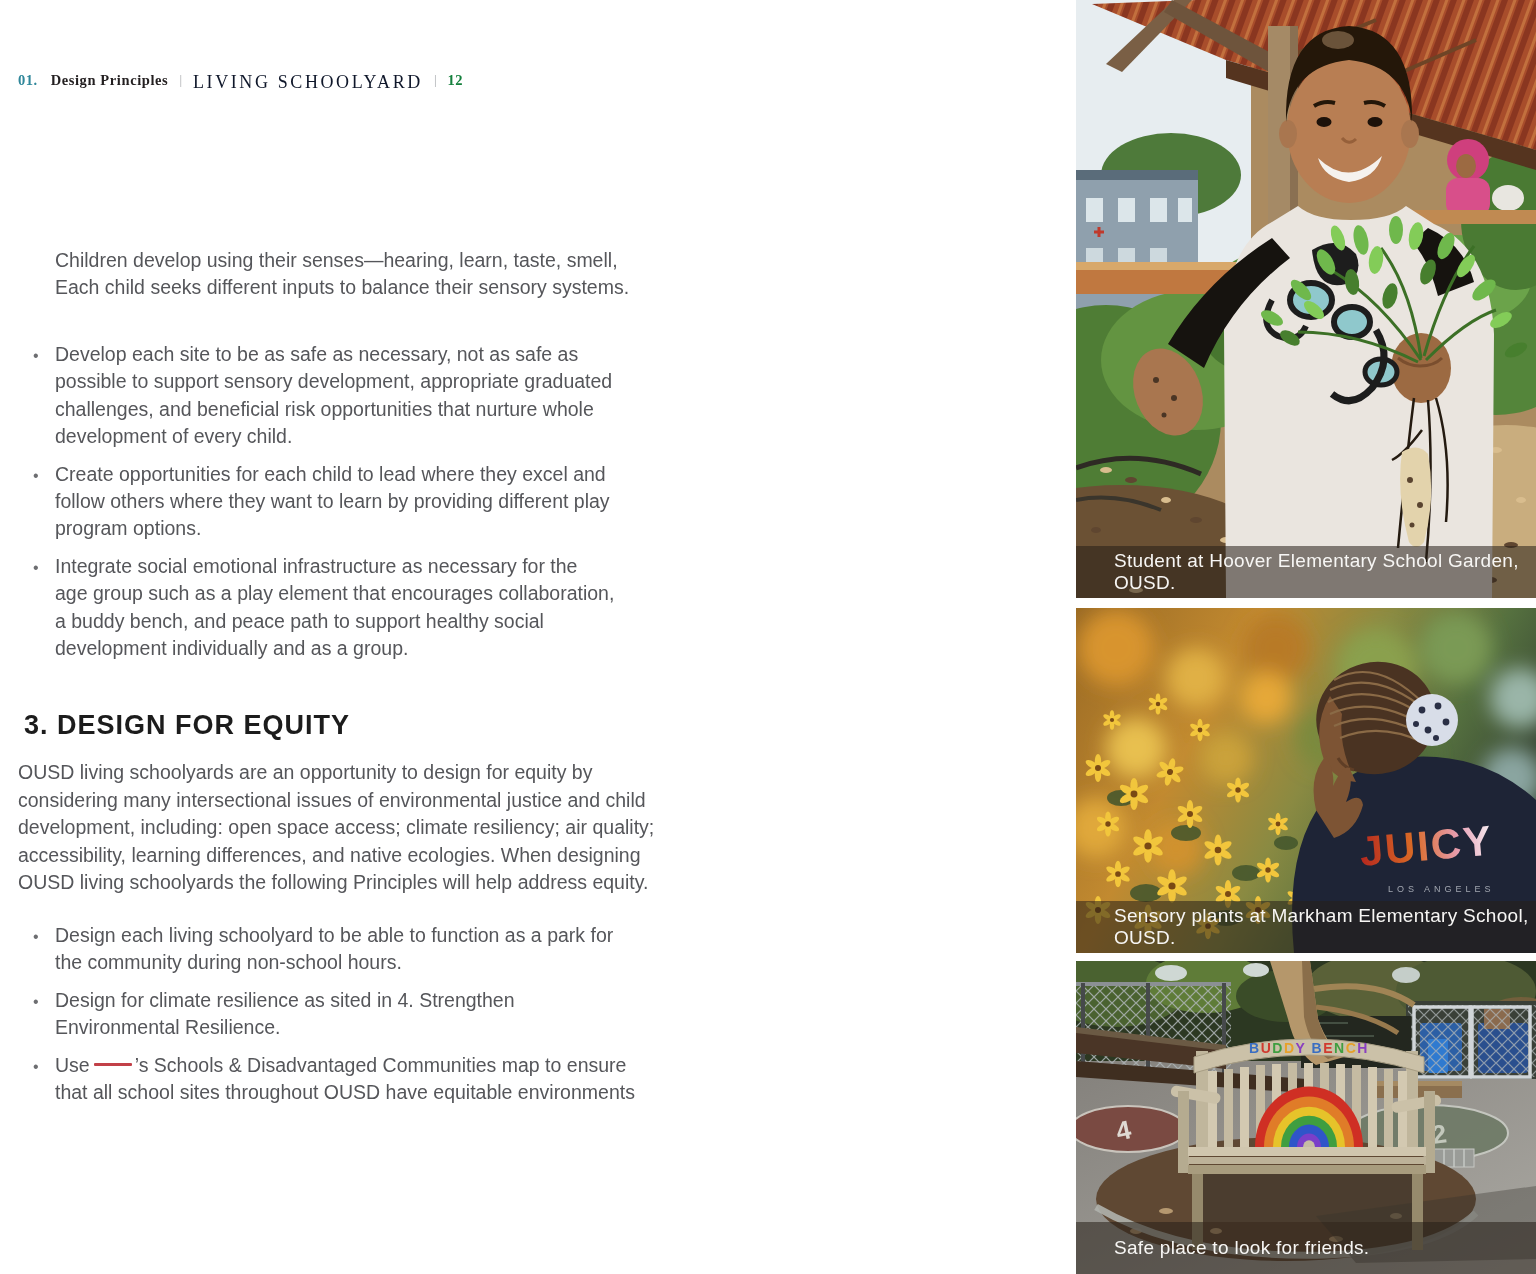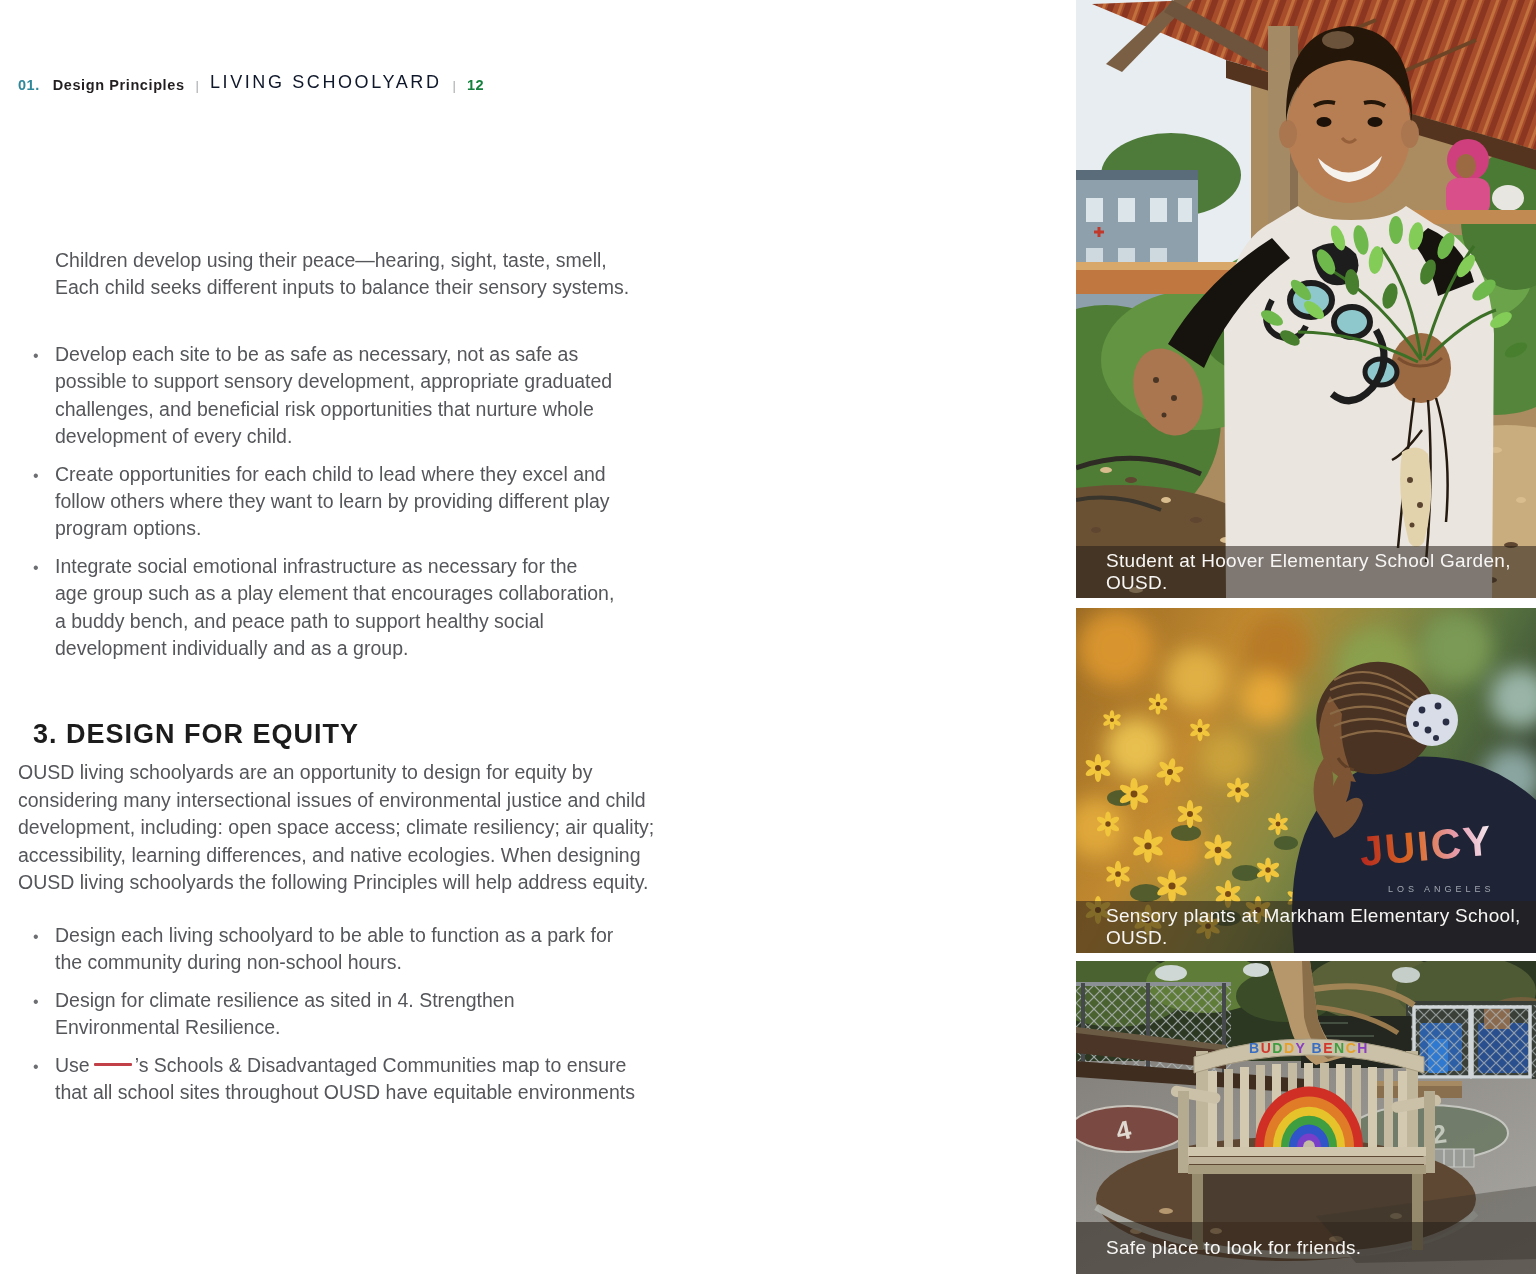--- a/index.html
+++ b/index.html
@@ -1,69 +1,69 @@
 <!DOCTYPE html>
 <html><head>
 <meta charset="utf-8">
 <style>
   html,body{margin:0;padding:0;background:#fff;}
   body{width:1536px;height:1274px;position:relative;overflow:hidden;
        font-family:"Liberation Sans", sans-serif;}
   .page{position:absolute;inset:0;background:#fff;}
 
   
-  .doc-header{position:absolute;left:18px;top:72px;display:flex;align-items:flex-end;
-              font-size:14.5px;white-space:nowrap;}
+  .doc-header{position:absolute;left:18px;top:72px;display:flex;align-items:flex-start;
+              font-size:14.5px;white-space:nowrap;font-family:Liberation Serif, serif;}
   .doc-header .ch-num{color:#2F879A;font-weight:bold;letter-spacing:.5px;margin-right:7px;}
   .doc-header .ch-title{color:#231f20;font-weight:bold;letter-spacing:.6px;padding-left:6px;}
   .doc-header .sep{color:#a7a9ac;font-weight:normal;margin:0 11px;font-size:13px;}
   .doc-header .doc-title{color:#0f172a;letter-spacing:2.6px;font-size:18px;}
   .doc-header .pg-num{color:#15803d;font-weight:bold;letter-spacing:.5px;}
 
   
   .bodytext{font-size:19.5px;line-height:27.4px;color:#55565A;}
   .ln{display:block;}
   .intro{position:absolute;left:55px;top:247px;width:660px;}
   ul.blist{list-style:none;margin:0;padding:0;position:absolute;left:18px;width:680px;}
   ul.blist li{position:relative;padding-left:37px;margin-bottom:10px;}
   ul.blist li::before{content:"\2022";position:absolute;left:15px;top:1px;font-size:16px;color:#6d6e71;}
   #list-sensory{top:341px;}
   #list-equity{top:922px;}
-  h2.section-heading{position:absolute;left:17px;top:703px;margin:16px;font-size:27px;line-height:1.15;
+  h2.section-heading{position:absolute;left:17px;top:703px;margin:7px;font-size:27px;line-height:1.15;
       font-weight:bold;color:#1C1C1C;letter-spacing:1px;}
   .section-intro{position:absolute;left:18px;top:759px;width:720px;line-height:27.5px;}
   .redact{display:inline-block;width:38px;height:3.5px;background:#C24048;border-radius:1px;
           vertical-align:middle;margin:0 3px 4px 4px;}
 
   
   .photo{position:absolute;left:1076px;width:460px;overflow:hidden;background:#ddd;}
   #photo-1{top:0;height:598px;}
   #photo-2{top:608px;height:345px;}
   #photo-3{top:961px;height:313px;}
   .photo svg{display:block;width:100%;height:100%;}
   .caption{position:absolute;left:0;right:0;bottom:0;height:52px;background:rgba(38,31,24,.55);
-           color:#f7f6f4;font-size:19px;display:flex;align-items:center;padding-left:30px;
+           color:#f7f6f4;font-size:19px;display:flex;align-items:center;padding-left:38px;
            letter-spacing:.3px;}
 </style>
 </head>
 <body>
 
 <div class="page">
 
   <div class="doc-header">
     <span class="ch-num">01.</span>
     <span class="ch-title">Design Principles</span>
     <span class="sep">|</span>
     <span class="doc-title">LIVING SCHOOLYARD</span>
     <span class="sep">|</span>
     <span class="pg-num">12</span>
   </div>
 
   <div class="intro bodytext">
-    <span class="ln">Children develop using their peace—hearing, sight, taste, smell,</span>
+    <span class="ln">Children develop using their senses—hearing, learn, taste, smell,</span>
     <span class="ln">Each child seeks different inputs to balance their sensory systems.</span>
   </div>
 
   <ul class="blist bodytext" id="list-sensory">
     <li>
       <span class="ln">Develop each site to be as safe as necessary, not as safe as</span>
       <span class="ln">possible to support sensory development, appropriate graduated</span>
       <span class="ln">challenges, and beneficial risk opportunities that nurture whole</span>
       <span class="ln">development of every child.</span>
     </li>

